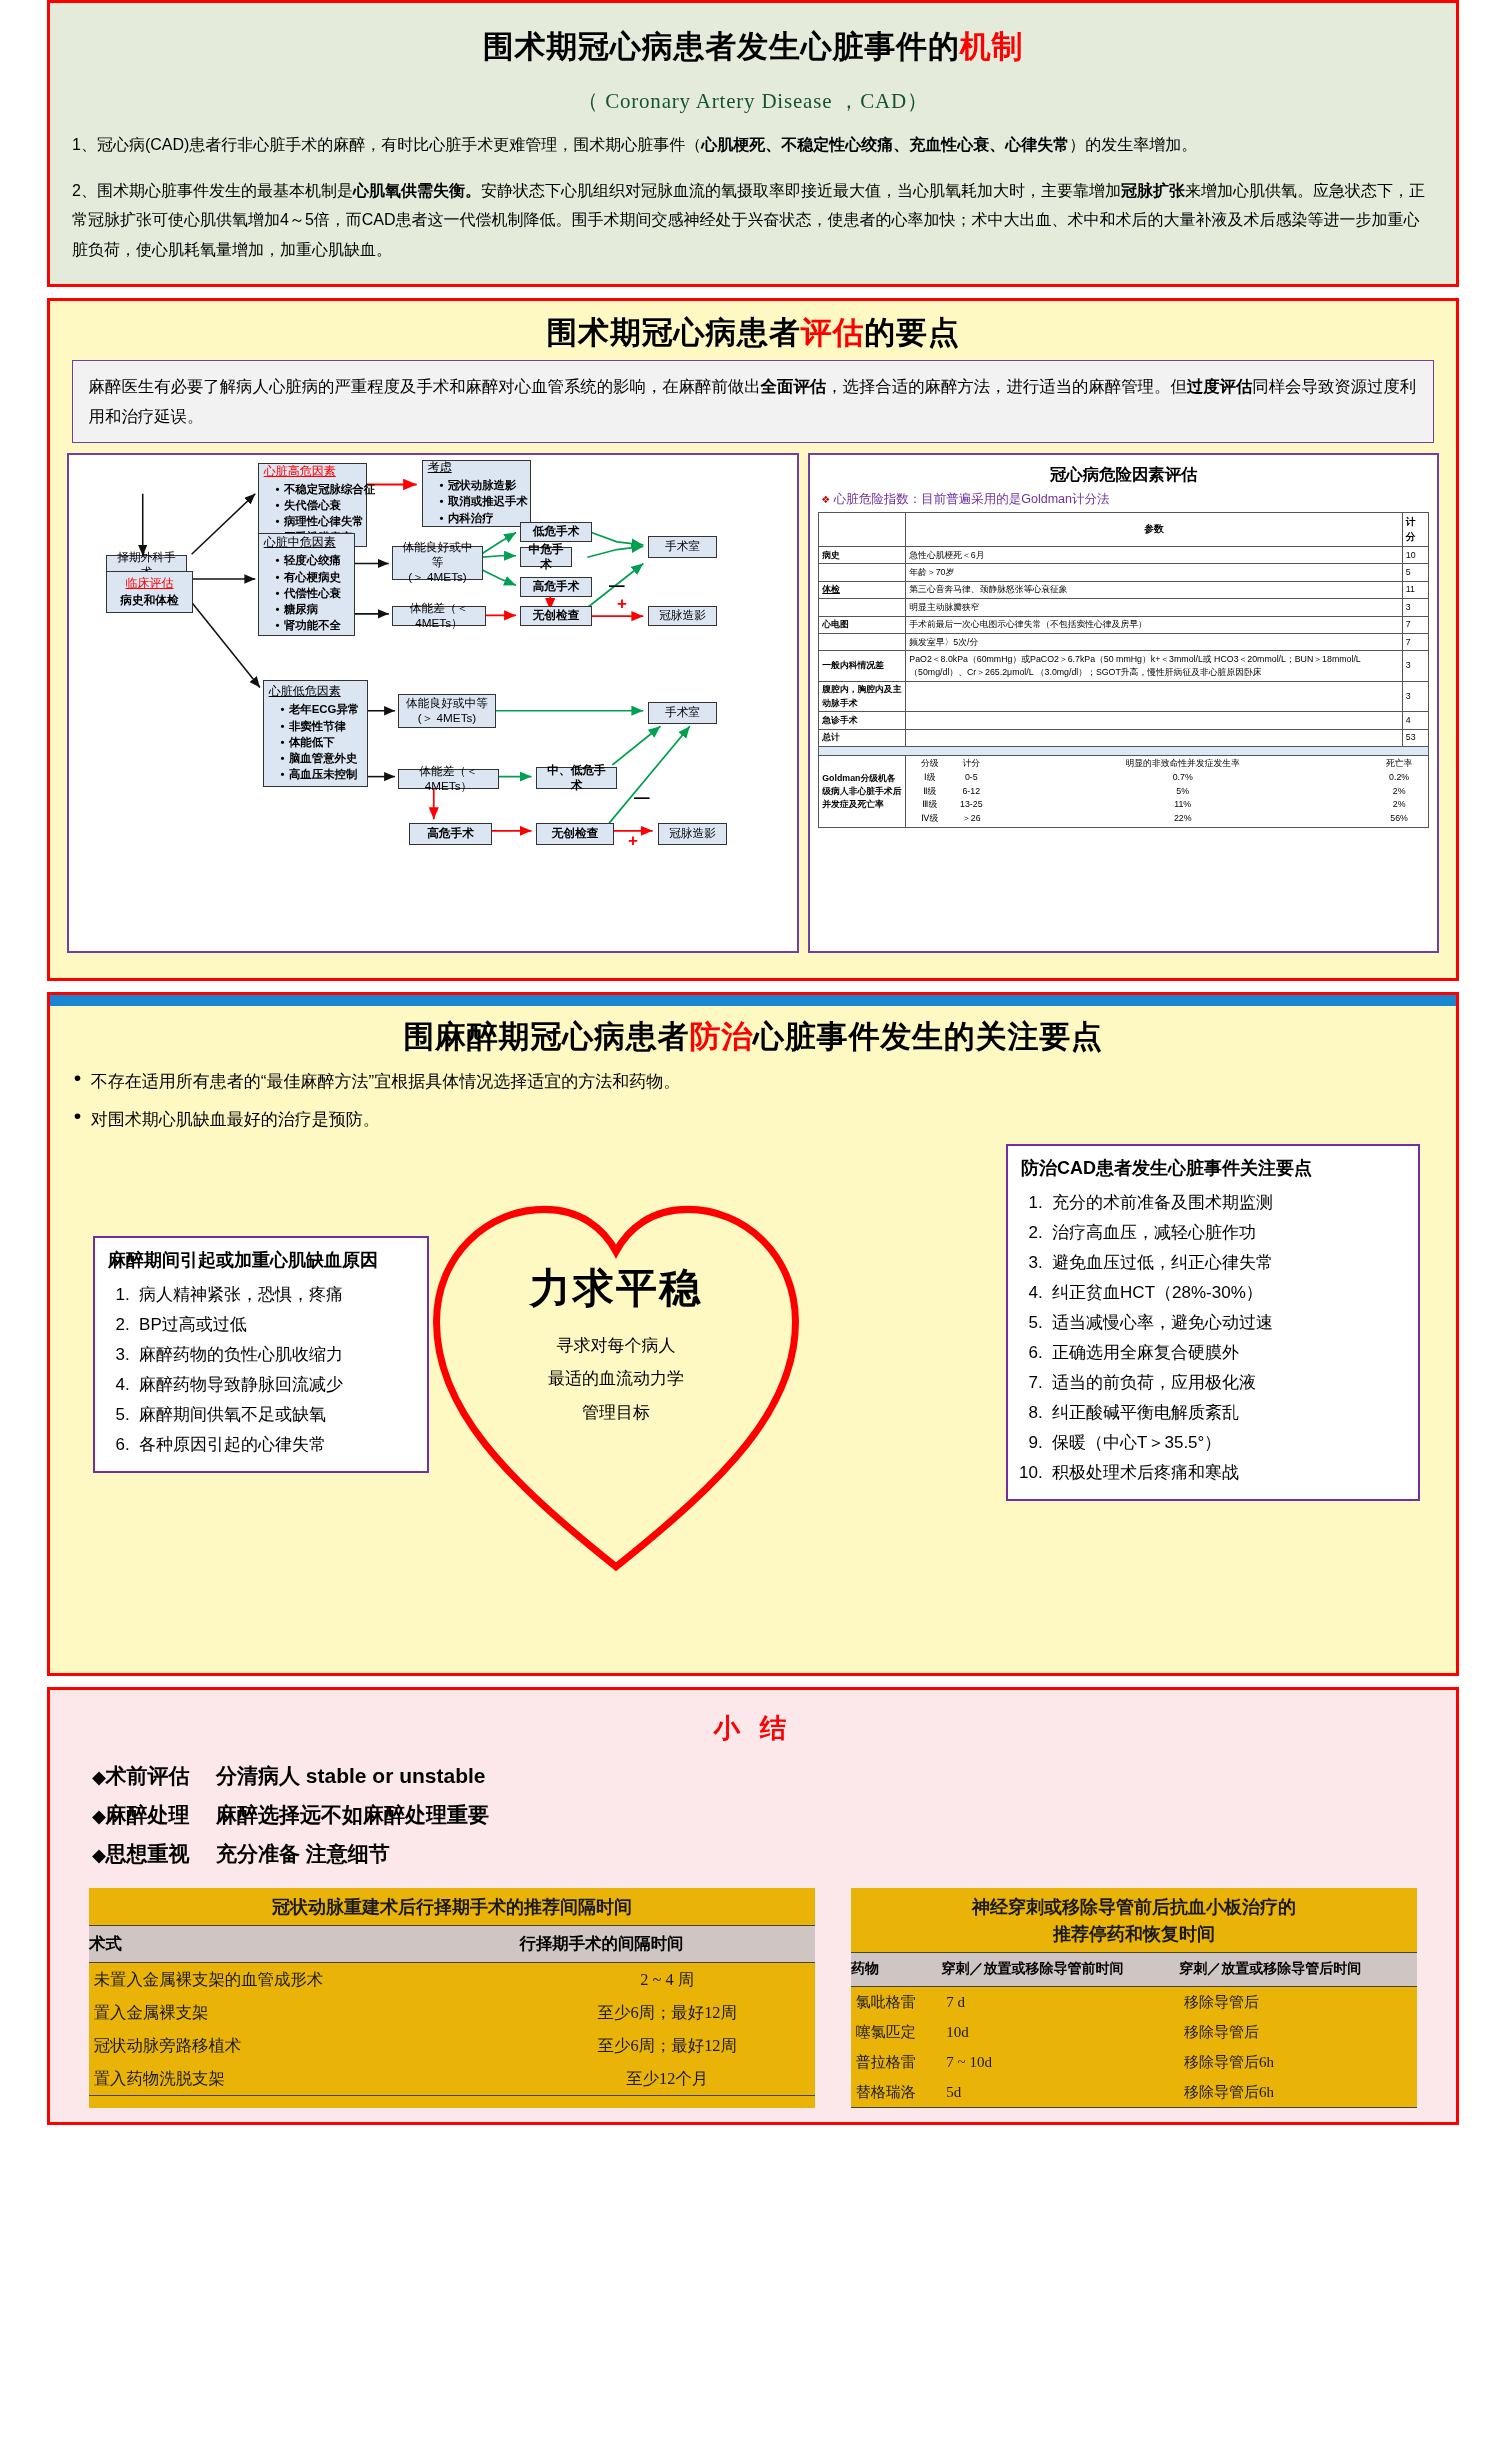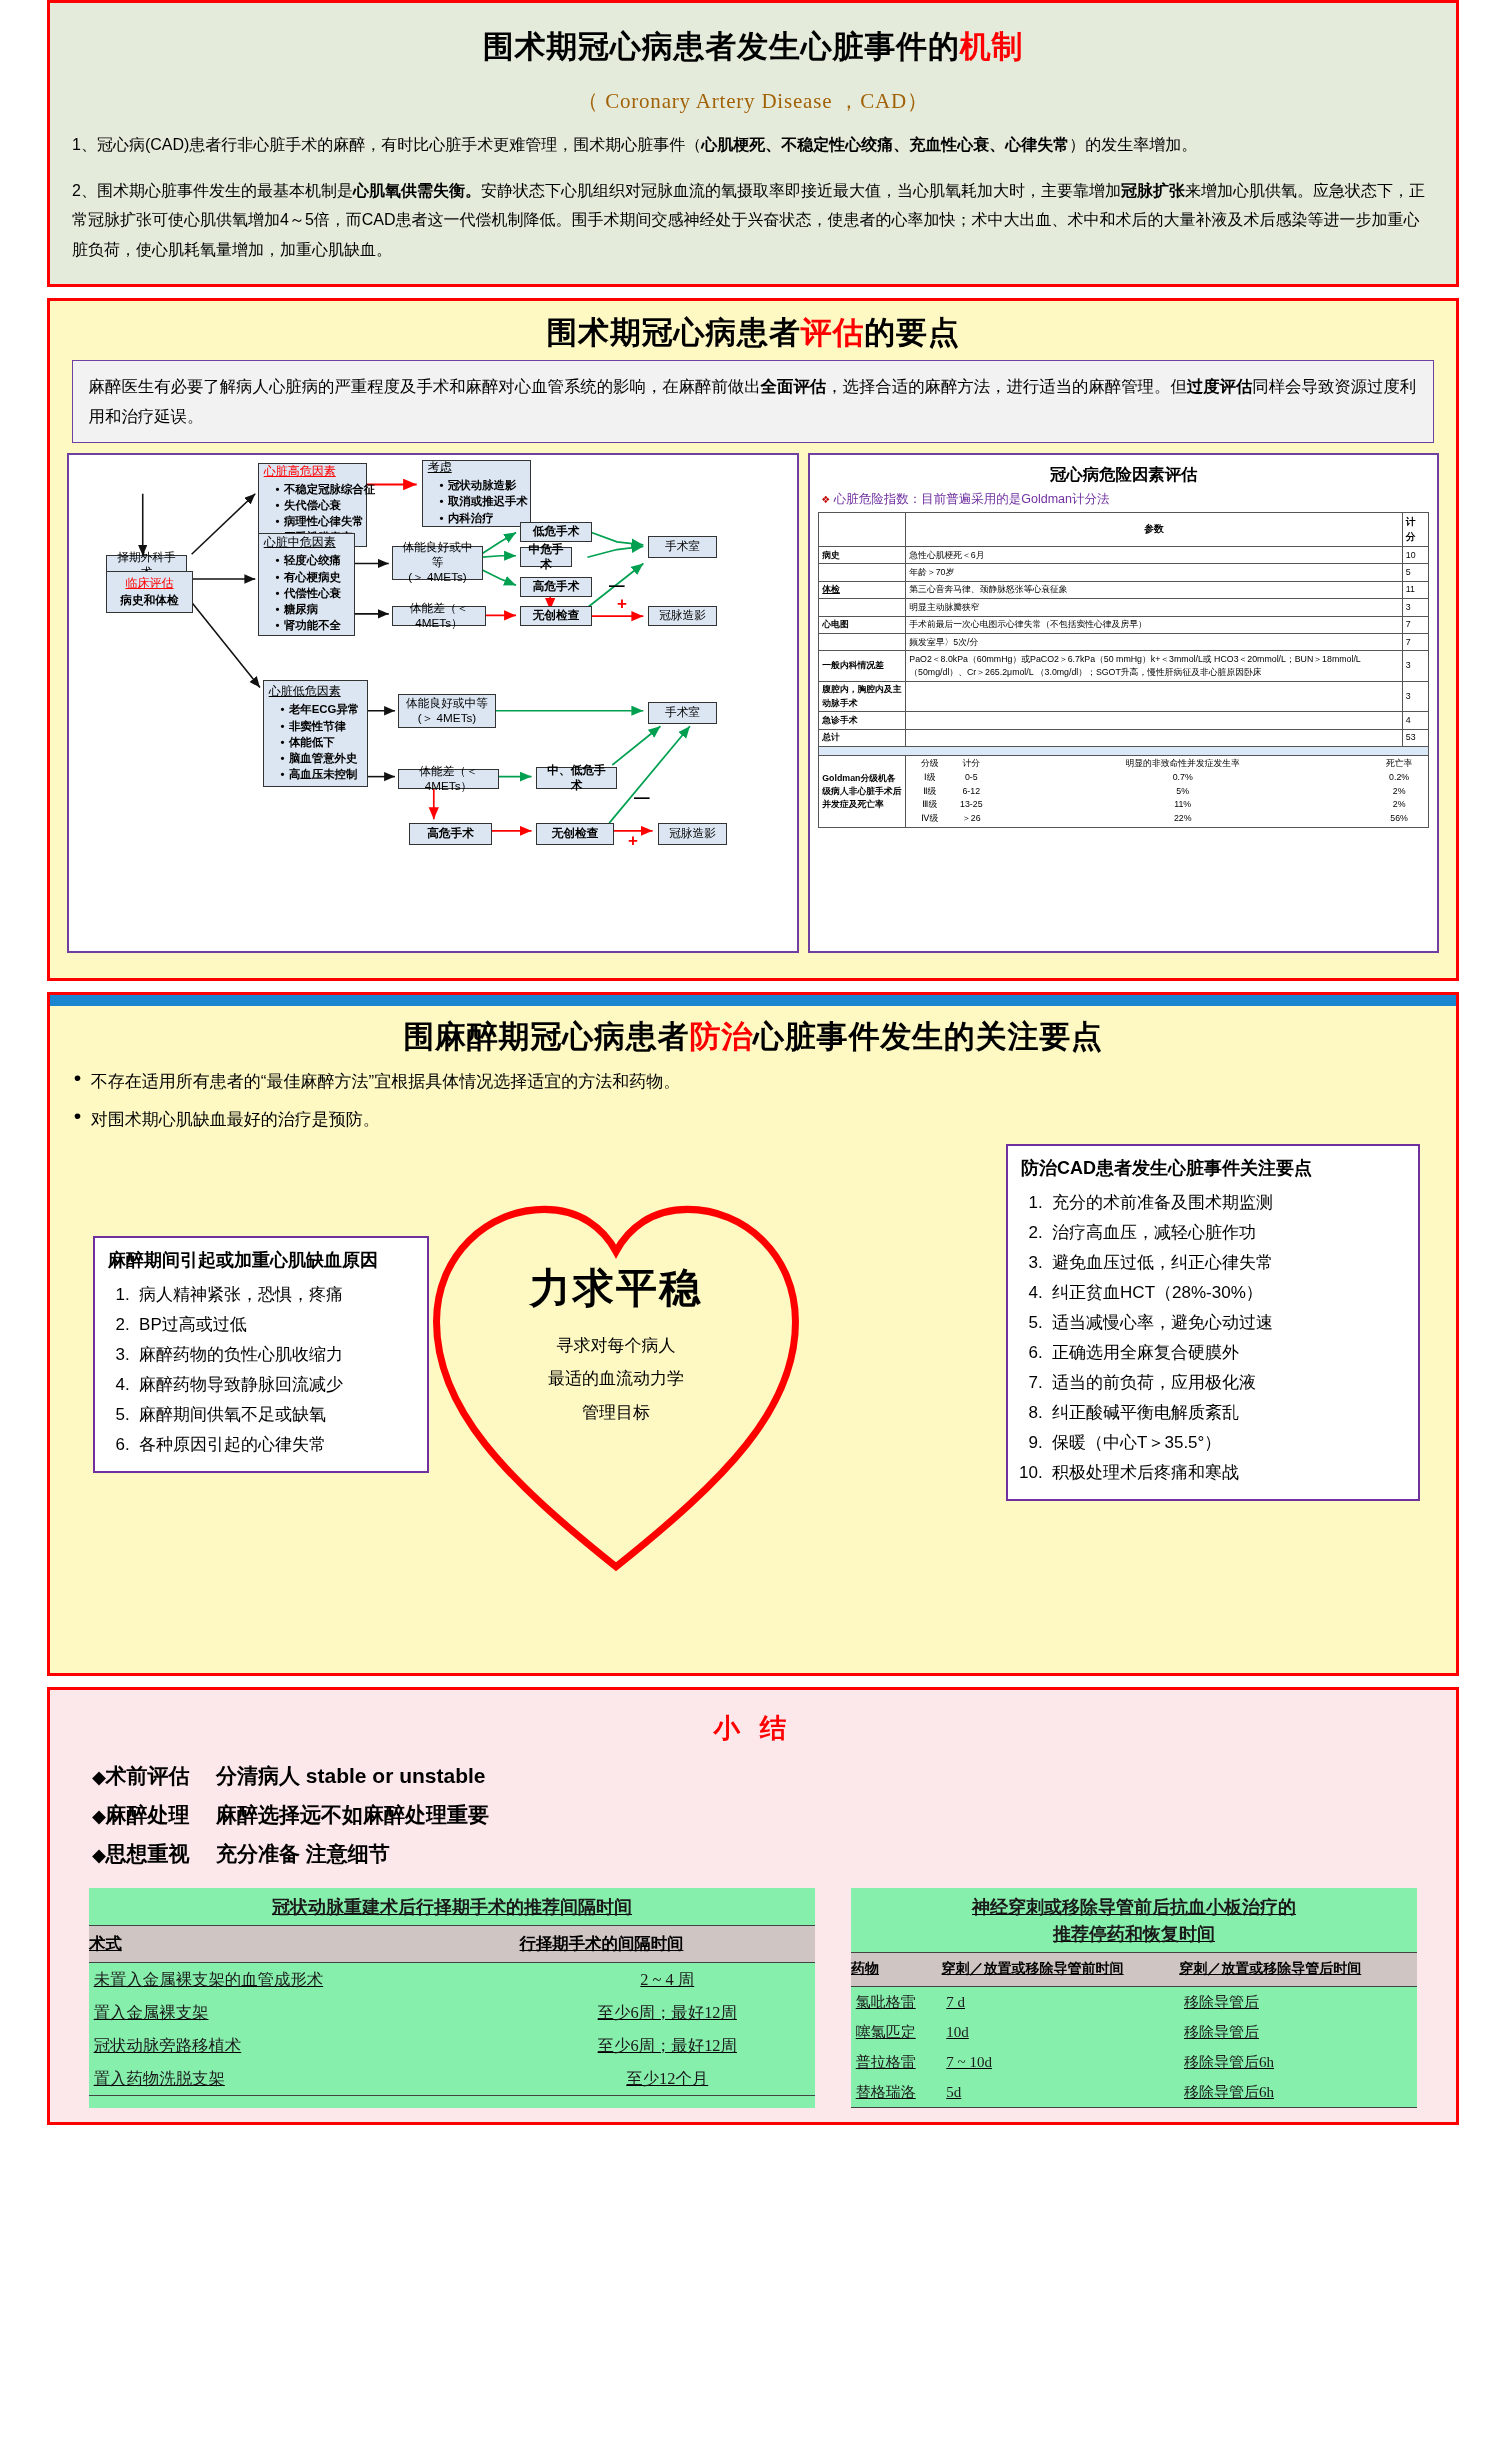--- a/index.html
+++ b/index.html
@@ -18,21 +18,21 @@
   .sec-cream { background:#fef9c3; padding:0 0 25px; }
   .sec-pink  { background:#fce7ea; padding:11px 19px 14px; }
 
   h1.title {
     text-align:center; font-size:31px; font-weight:bold;
     letter-spacing:0.8px; margin:12.5px 0 0; line-height:1.25;
   }
   h1.title .hl { color:#ff0000; }
   .subtitle {
     text-align:center; font-family:"Liberation Serif", serif;
-    font-size:21px; margin:20px 0 3.1px; color:#a16207; letter-spacing:0.8px;
+    font-size:21px; margin:20px 0 3.1px; color:#14532d; letter-spacing:0.8px;
   }
   p.body {
     font-size:16px; line-height:1.85; margin:15.6px 0 0; text-align:left;
   }
   p.body b { font-weight:bold; }
 
   
   .topbar-blue { height:11px; background:#1a86d0; }
   .intro-box {
     margin:7.8px 22px 9.4px; border:1.6px solid #7040a0; background:#f2f2f2;
@@ -111,21 +111,21 @@
   .heart-text .big { font-size:41px; font-weight:bold; margin-top:100px; letter-spacing:2.3px; }
   .heart-text .sml { font-size:17px; line-height:1.85; margin-top:14px; }
 
   
   .sum-title { text-align:center; color:#ff0000; font-size:26.5px; font-weight:bold; letter-spacing:6.2px; margin:9.4px 0 15.6px; }
   .sum-line { font-size:21px; margin:11px 0 11px 23.4px; font-weight:bold; }
   .sum-line .dia { font-size:17px; }
   .sum-line .gap { display:inline-block; width:26.5px; }
 
   .bot-tables { display:flex; gap:36px; margin:20px 20px 0; }
-  .bt { background:#86efac;text-decoration:underline; }
+  .bt { background:#eab308; }
   .bt.left-bt { flex:0 0 726px; }
   .bt.right-bt { flex:1 1 auto; }
   .bt-title { text-align:center; font-weight:bold; font-size:18px; line-height:1.5; color:#1a1a1a;
               font-family:"Liberation Serif", serif; padding:6.2px 4.7px 4.7px; }
   table.scan { width:100%; border-collapse:collapse; font-family:"Liberation Serif", serif; }
   table.scan thead td { background:#cfc5c3; font-weight:bold; font-size:16.4px; text-align:left;
                         padding:7px 0; border-top:1.6px solid #444; border-bottom:1.6px solid #444; }
   table.scan tbody td { font-size:16.4px; padding:5.5px 4.7px; color:#1a1a1a; }
   table.scan tbody tr:last-child td { border-bottom:1.6px solid #444; }
   table.scan td.c2 { text-align:center; }

